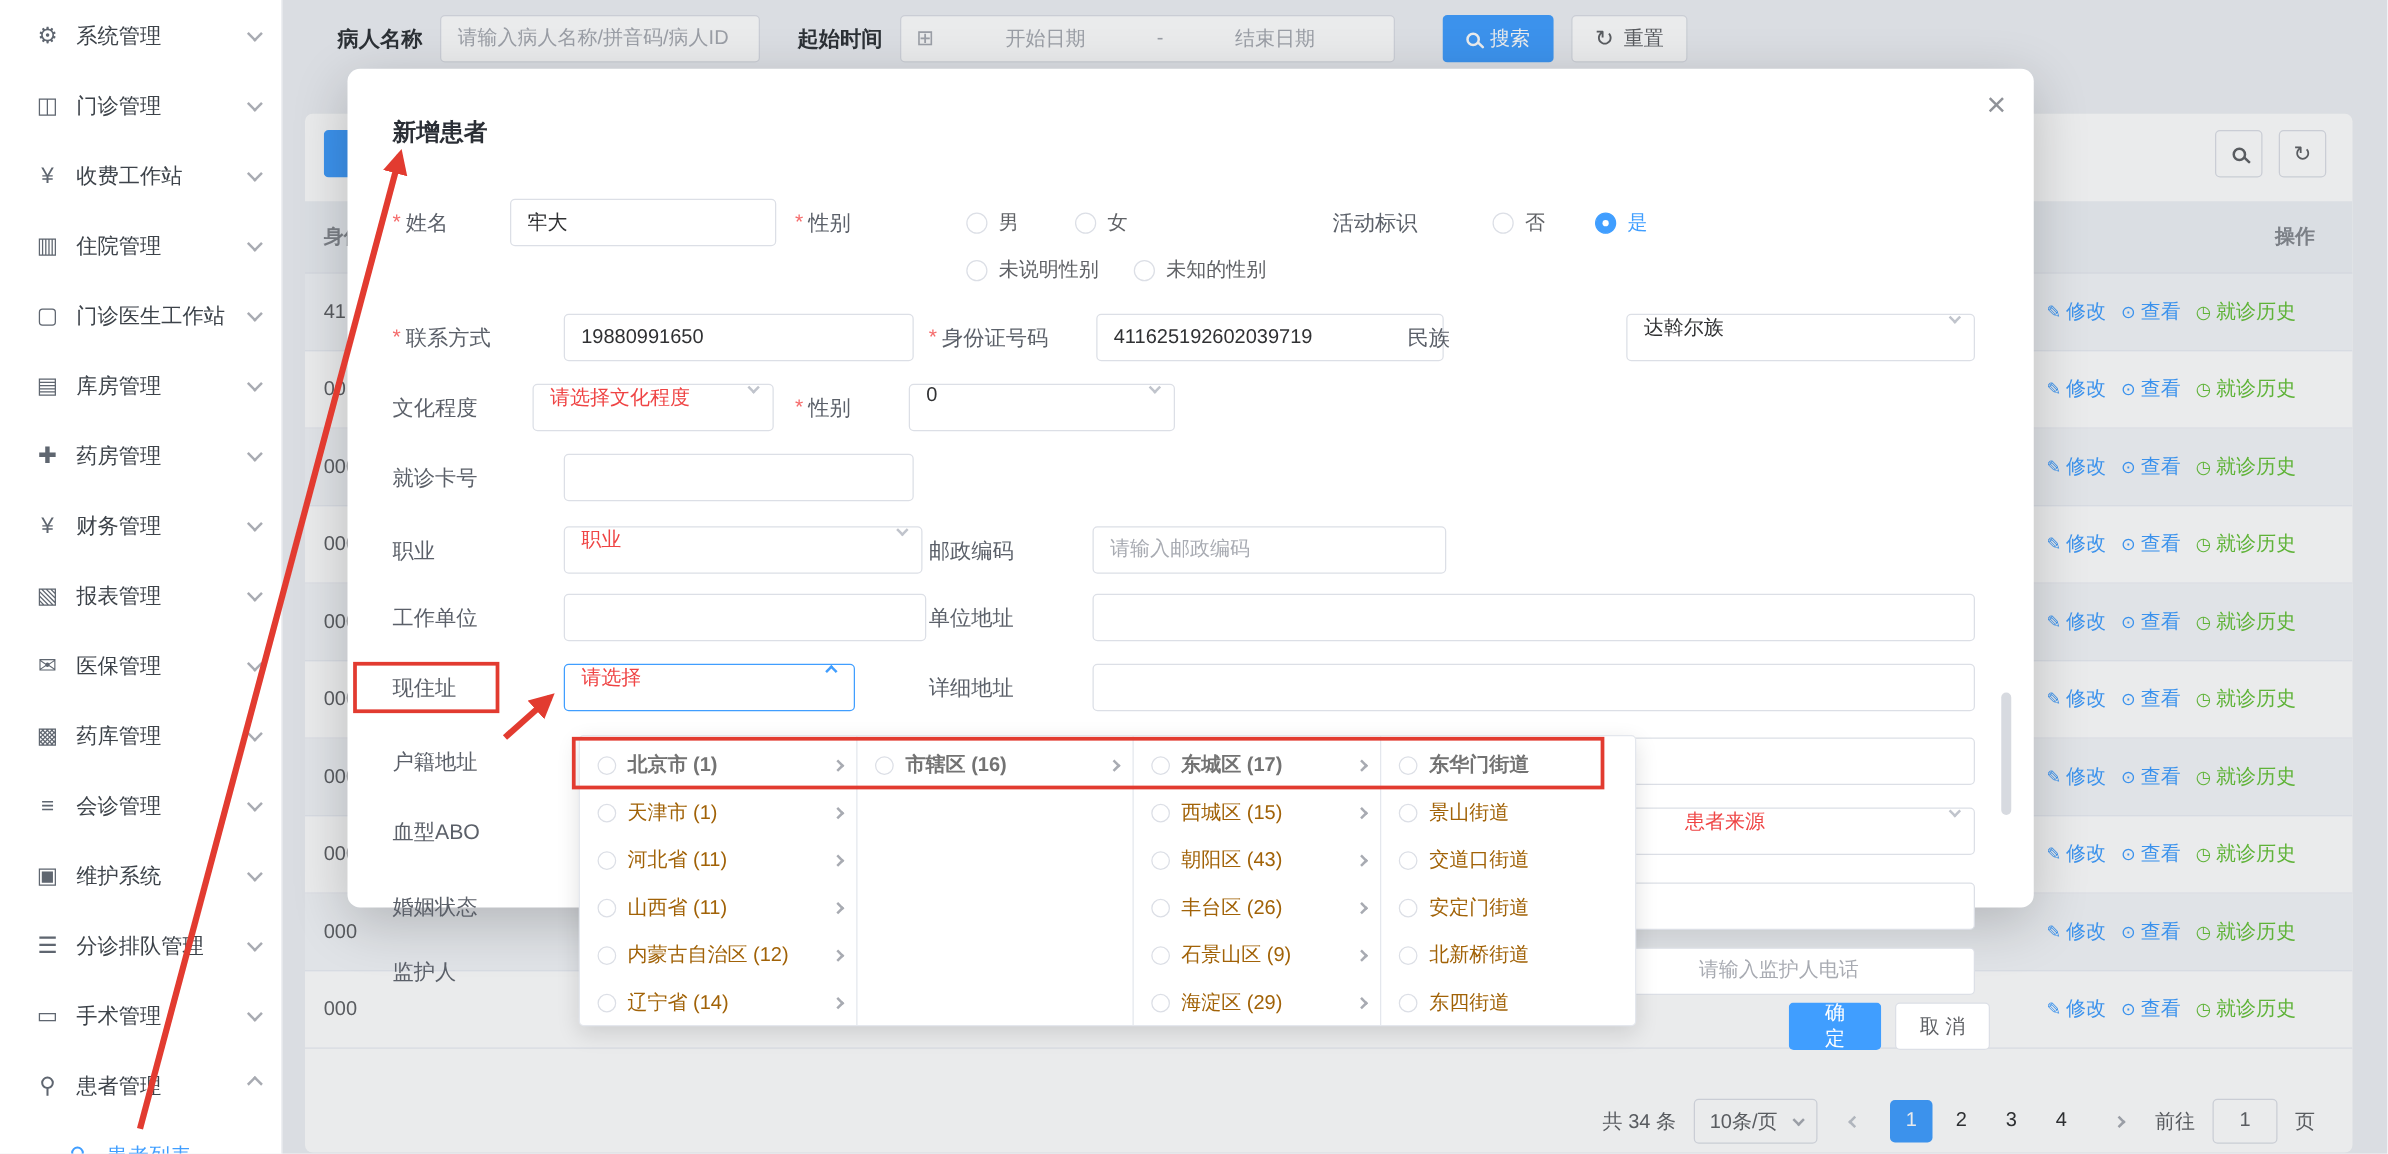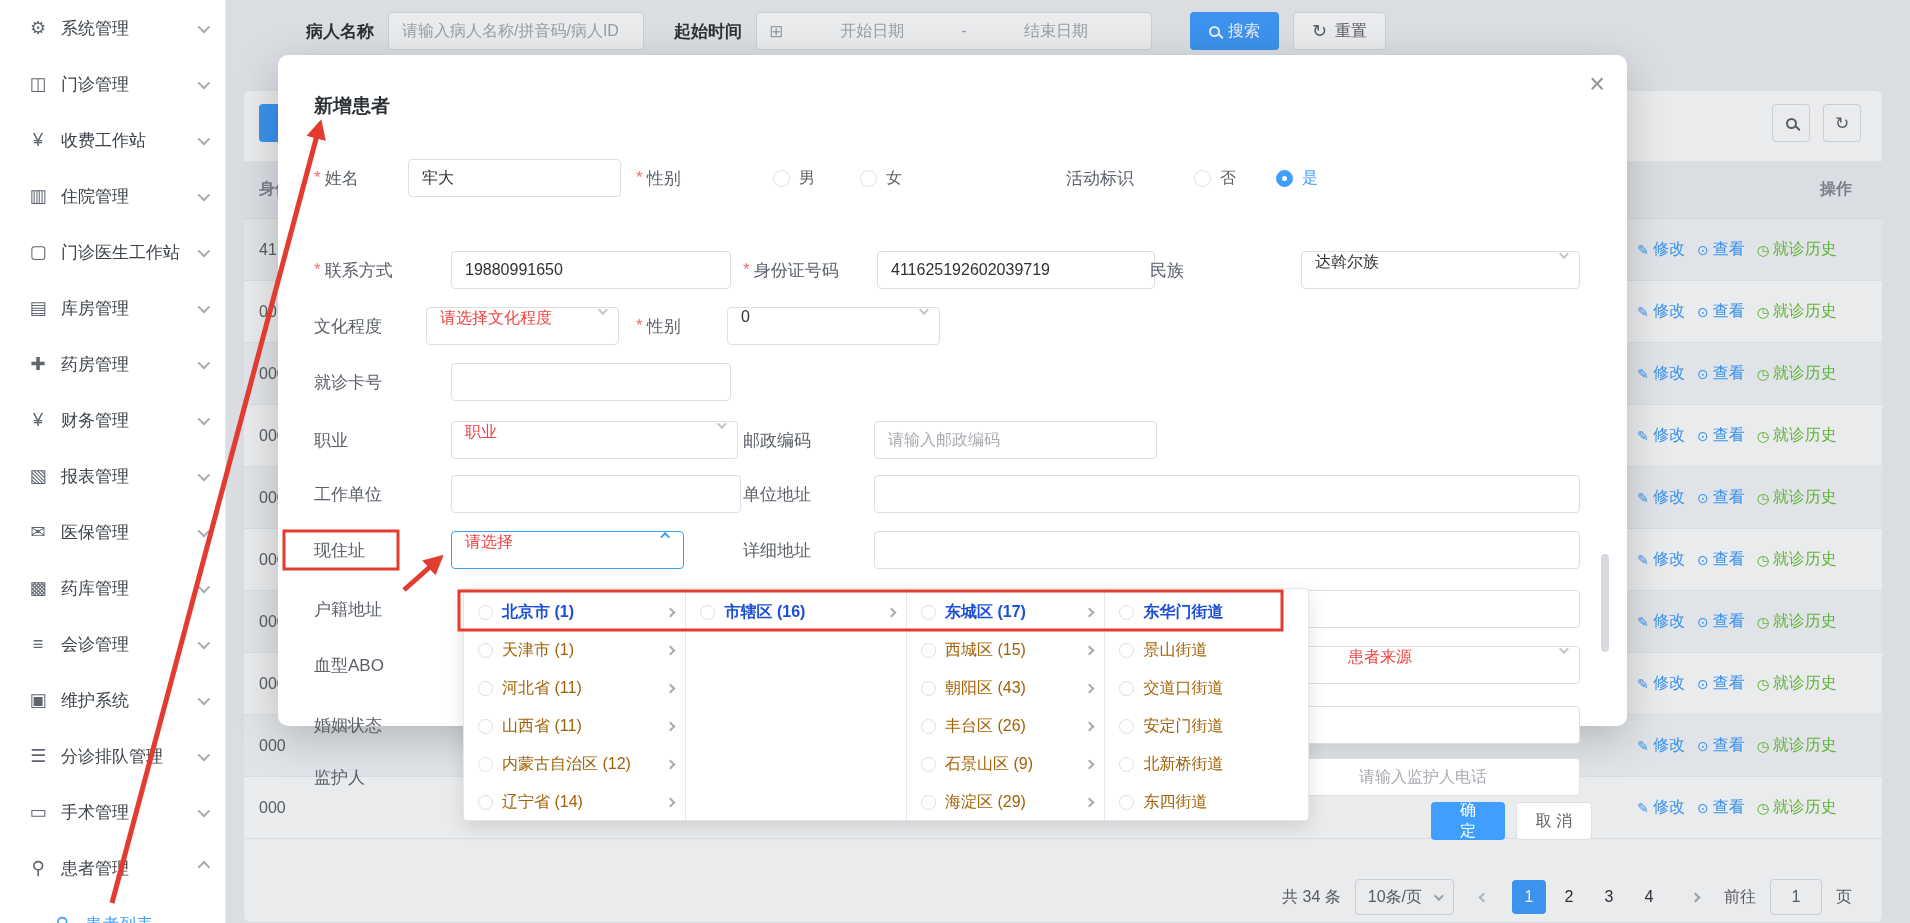--- a/index.html
+++ b/index.html
@@ -21,21 +21,21 @@
   .chev.up { transform:rotate(-135deg) translateY(-2px); }
   .chev.right { transform:rotate(-45deg); }
   .chev.left { transform:rotate(135deg); }
   .chev.sm { width:7px; height:7px; }
   .s-list > div.s-item:last-of-type .chev { transform:rotate(-135deg) translateY(2px); }
   .s-sub { height:56px; display:flex; align-items:center; padding-left:50px; color:#409eff; cursor:pointer; }
   .s-sub .s-icon { color:#409eff; }
   
   .main { position:absolute; left:226px; top:0; right:0; bottom:0; }
   .toolbar { position:absolute; left:0; top:0; right:0; height:62px; display:flex; align-items:center;
-             padding-left:44px; gap:14px;margin-left:36px; }
+             padding-left:44px; gap:14px; }
   .tb-label { font-weight:700; color:#2f3338; white-space:nowrap; }
   .inp { height:38px; border:1px solid #dcdfe6; border-radius:4px; background:#fff; padding:0 13px;
          font-size:16px; color:#303133; font-family:inherit; outline:none; }
   .inp::placeholder { color:#a8abb2; }
   .tb-input { width:256px; }
   .daterange { width:396px; height:38px; border:1px solid #dcdfe6; border-radius:4px; background:#fff;
                display:flex; align-items:center; padding:0 12px; color:#a8abb2; font-size:16px; }
   .daterange .cal { color:#a8abb2; font-size:17px; margin-right:6px; }
   .daterange .ph { flex:1; text-align:center; }
   .daterange .sep { color:#a8abb2; padding:0 6px; }
@@ -106,21 +106,21 @@
   
   .cascade { position:absolute; left:185px; top:533px; width:846px; height:233px; background:#fff;
              border:1px solid #e4e7ed; border-radius:4px; box-shadow:0 6px 18px rgba(0,0,0,0.12);
              z-index:6; display:flex; overflow:hidden; }
   .c-col { padding-top:4px; overflow:hidden; border-right:1px solid #e4e7ed; height:100%; }
   .c-col:last-child { border-right:none; }
   .c-opt { height:38px; display:flex; align-items:center; padding:0 26px 0 14px; gap:9px; position:relative;
            cursor:pointer; color:#a16207; font-size:16px; white-space:nowrap; }
   .c-opt .rdot { width:15px; height:15px; }
   .c-opt .chev { position:absolute; right:11px; }
-  .c-col > div:first-of-type { color:#1d4ed8; font-weight:700; }
+  .c-col > div:first-of-type { color:#737373; font-weight:700; }
   .m-scroll { position:absolute; right:18px; top:499px; width:8px; height:98px; background:#d7dae0; border-radius:4px; }
   .m-confirm { position:absolute; left:1153px; top:747px; width:74px; height:38px; }
   .m-cancel  { position:absolute; left:1238px; top:747px; width:76px; height:38px; }
   
   .annotations { position:absolute; left:0; top:0; z-index:50; pointer-events:none; }
 </style>
 </head>
 <body>
 
 <aside class="sidebar">
@@ -505,33 +505,43 @@
     <span class="radio-opt" style="left:880px">
       <span class="rdot"></span>
       <span class="r-label">否</span>
     </span>
     <span class="radio-opt" style="left:962px">
       <span class="rdot checked"></span>
       <span class="r-label active">是</span>
     </span>
   </div>
 
+  <div class="m-row" style="top:142px">
+    <span class="radio-opt" style="left:459px">
+      <span class="rdot"></span>
+      <span class="r-label">未说明性别</span>
+    </span>
+    <span class="radio-opt" style="left:593px">
+      <span class="rdot"></span>
+      <span class="r-label">未知的性别</span>
+    </span>
+  </div>
 
   <div class="m-row" style="top:196px">
     <span class="f-label" style="left:0">
         <span class="star">*</span>
         <span>联系方式</span>
       </span>
     <input class="inp" style="left: 137px; width: 280px;" value="19880991650">
     <span class="f-label" style="left:429px">
         <span class="star">*</span>
         <span>身份证号码</span>
       </span>
     <input class="inp" style="left: 563px; width: 278px;" value="411625192602039719">
-    <span class="f-label" style="left:836px">民族</span>
+    <span class="f-label" style="left:812px">民族</span>
     <div class="select" style="left:987px;width:279px">
       <span class="sel-text">达斡尔族</span>
       <span class="chev down sm"></span>
     </div>
   </div>
 
   <div class="m-row" style="top:252px">
     <span class="f-label" style="left:0">文化程度</span>
     <div class="select" style="left:112px;width:193px">
       <span class="sel-text ph">请选择文化程度</span>

